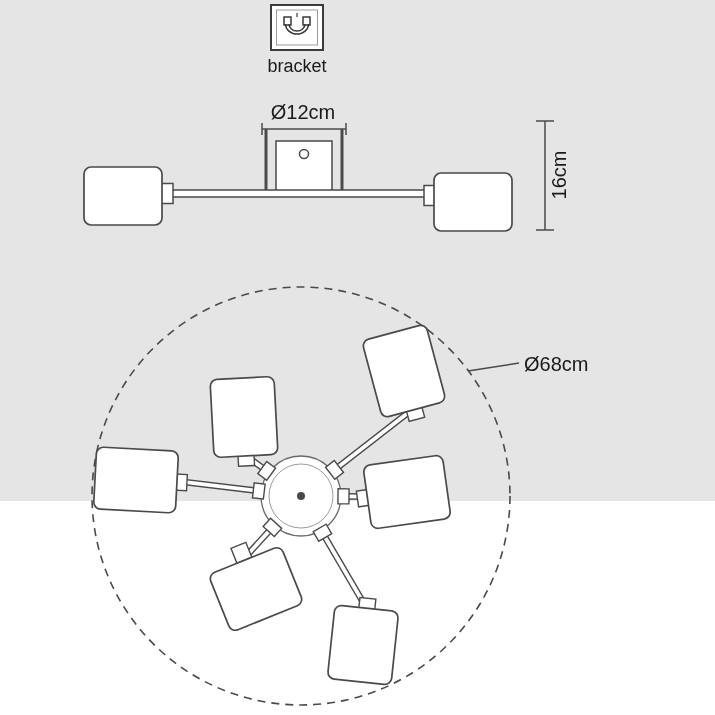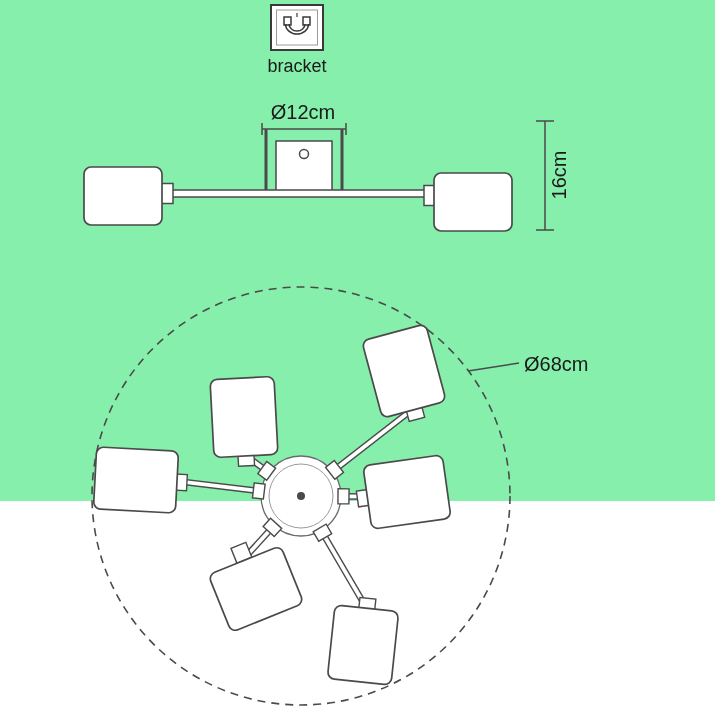--- a/index.html
+++ b/index.html
@@ -8,21 +8,21 @@
     background: #ffffff;
     width: 715px;
     height: 715px;
     overflow: hidden;
     font-family: "Liberation Sans", sans-serif;
   }
   .stage {
     position: relative;
     width: 715px;
     height: 501px;
-    background: #86efac;
+    background: #e5e5e5;
   }
   svg text {
     font-family: "Liberation Sans", sans-serif;
     fill: #1a1a1a;
   }
   .dim-label { font-size: 20px; }
   .caption-label { font-size: 18px; }
 </style>
 </head>
 <body>

